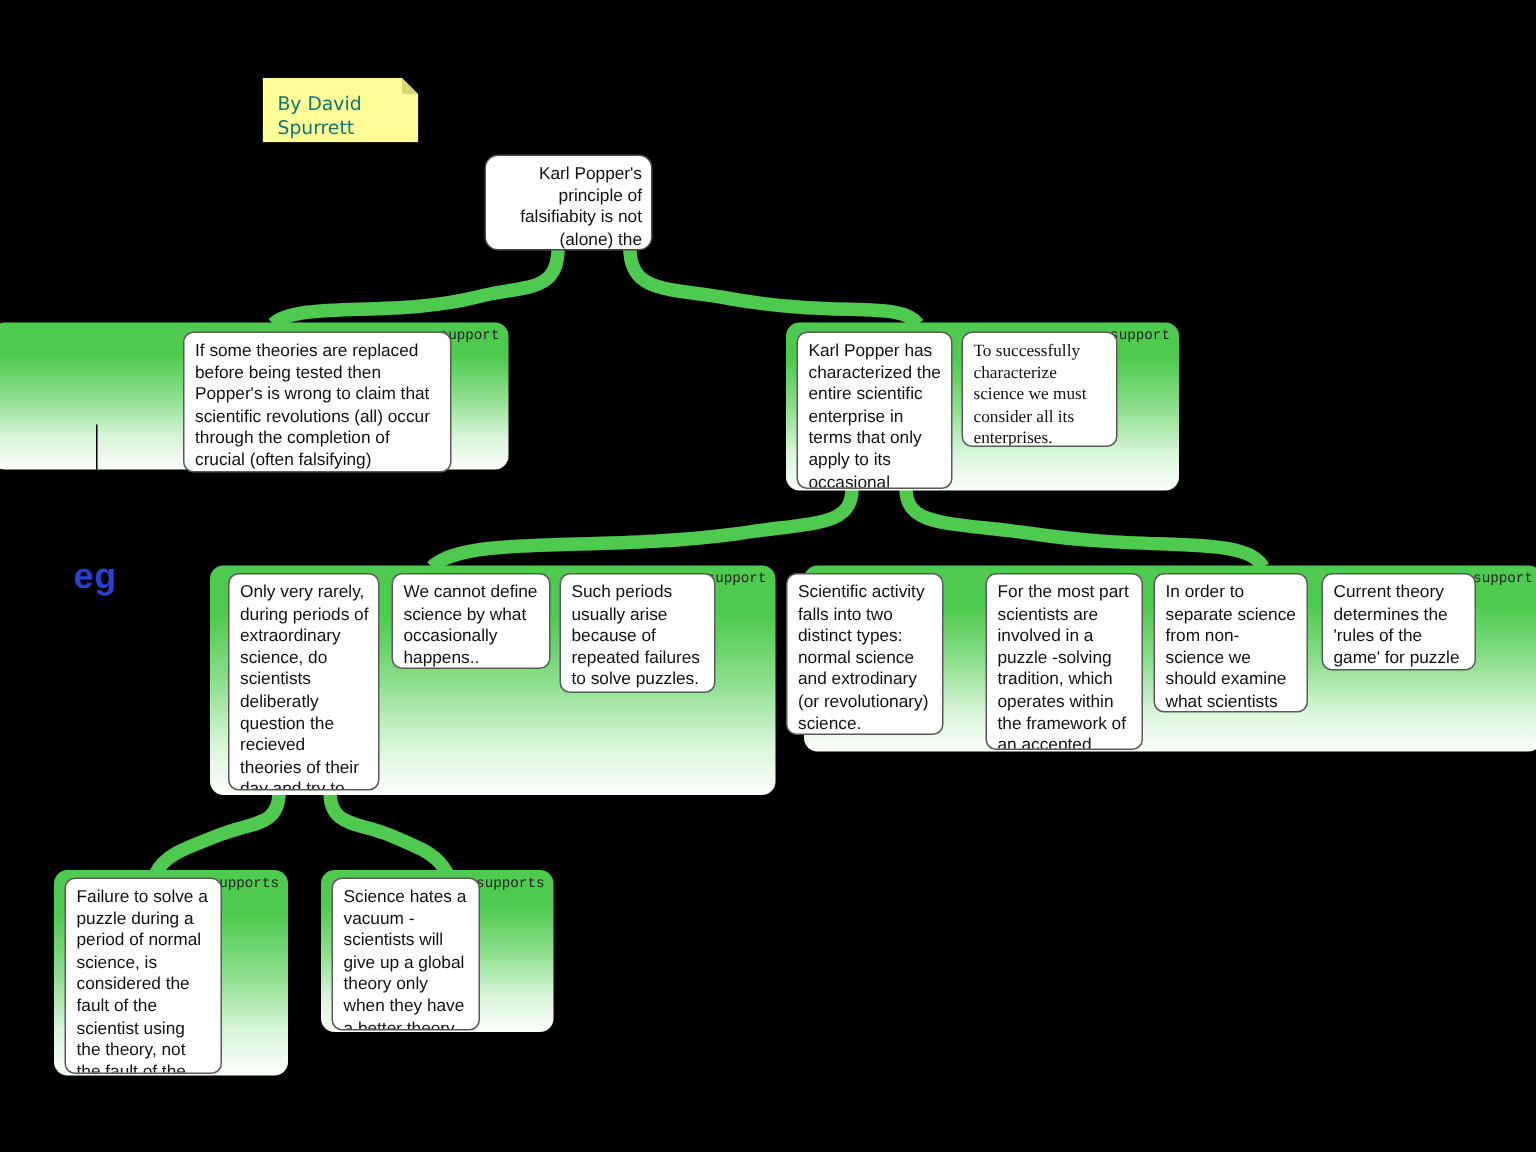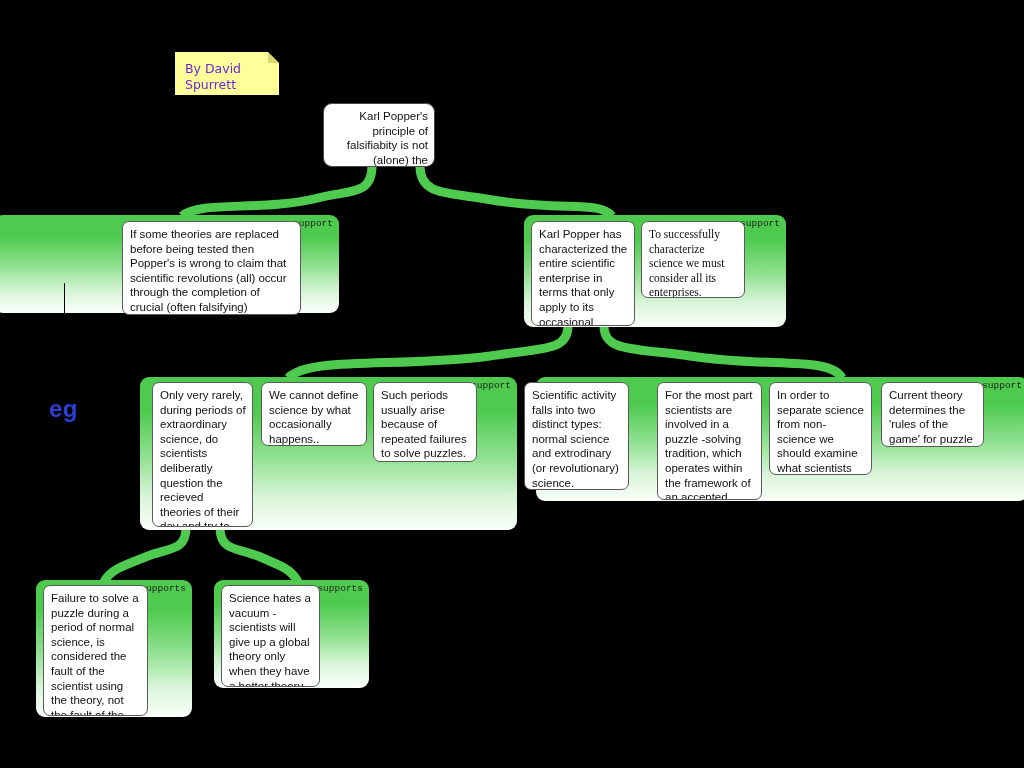--- a/index.html
+++ b/index.html
@@ -26,21 +26,21 @@
     width: 1024px; height: 768px;
     z-index: 1;
     pointer-events: none;
   }
 
   
   .sticky {
     position: absolute;
     z-index: 6;
     background: #ffff99;
-    color: #6d28d9;
+    color: #0f766e;
     font-size: 12.5px;
     font-family: "DejaVu Sans", sans-serif;
     padding: 9px 10px;
     line-height: 1.25;
     
     clip-path: polygon(0 0, calc(100% - 11px) 0, 100% 11px, 100% 100%, 0 100%);
   }
   .sticky .fold {
     position: absolute;
     top: 0; right: 0;
@@ -96,21 +96,20 @@
 
   
   .eg-label {
     position: absolute;
     z-index: 6;
     color: #2b3fd4;
     font-weight: bold;
     font-size: 24px;
     font-family: "Liberation Sans", sans-serif;
     letter-spacing: 0.5px;
-    margin-top: 24px;
   }
 </style>
 </head>
 <body>
 
 <div id="canvas">
 
   <svg id="connectors" viewBox="0 0 1024 768">
     <g fill="none" stroke="#4ecb4e" stroke-width="9" stroke-linecap="butt">
 

